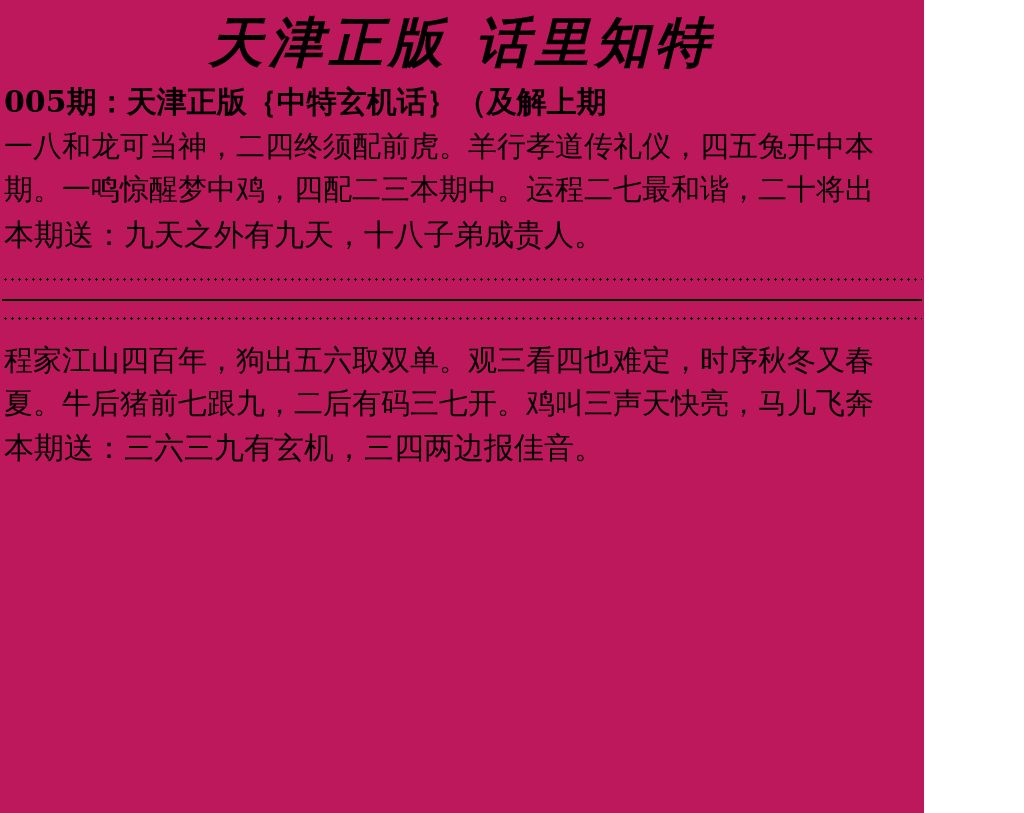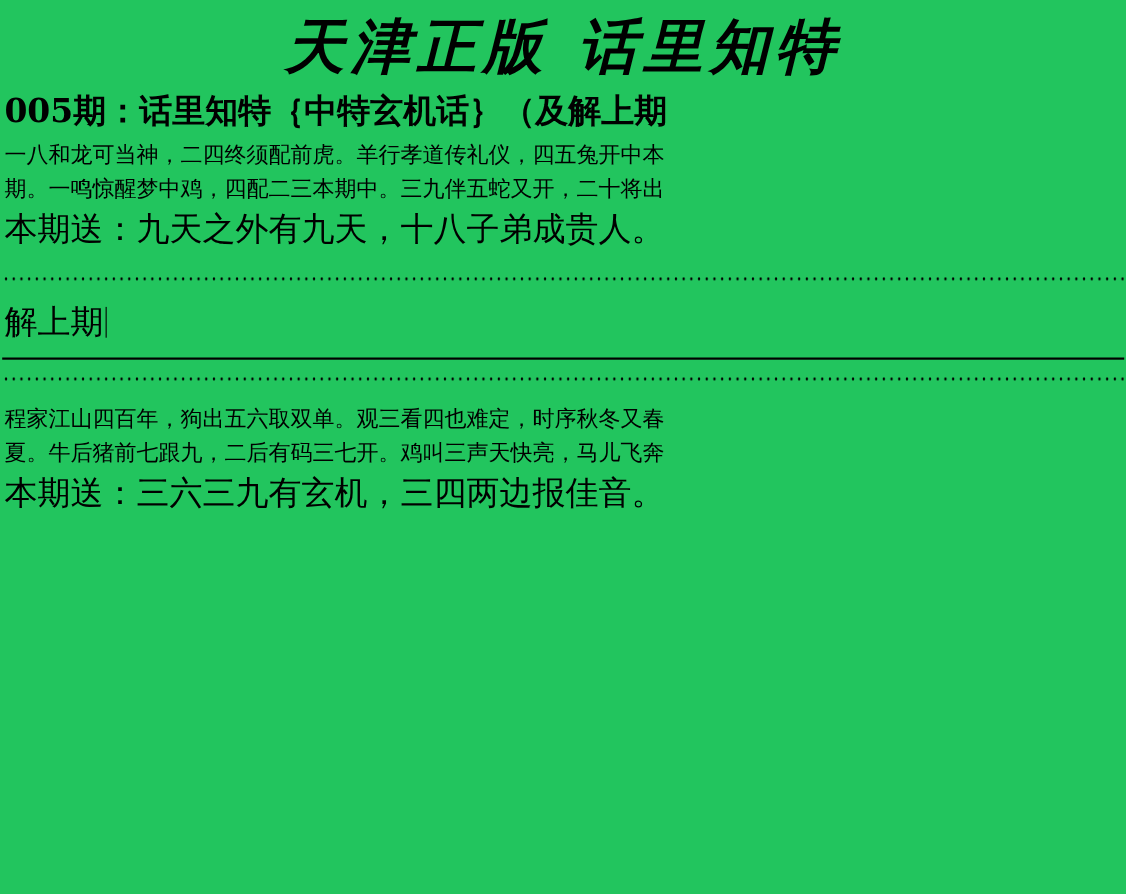--- a/index.html
+++ b/index.html
@@ -9,23 +9,23 @@
   }
   body {
     width: 1024px;
     height: 813px;
     font-family: "DejaVu Serif", "Liberation Serif", serif;
     color: #000000;
     overflow: hidden;
   }
   .page {
     position: relative;
-    width: 1024px;
+    width: 924px;
     height: 813px;
-    background: #22c55e;
+    background: #be185d;
     box-sizing: border-box;
     padding: 0 2px;
   }
   .masthead {
     text-align: center;
     font-family: "DejaVu Serif", "Liberation Serif", serif;
     font-weight: bold;
     font-size: 54px;
     letter-spacing: 6px;
     line-height: 1.05;
@@ -44,21 +44,21 @@
     margin: 6px 0 6px 0;
     padding-left: 2px;
     white-space: nowrap;
   }
   .section-title .num {
     font-family: "DejaVu Serif", "Liberation Serif", serif;
     text-align: right;
   }
 
   .body-text {
-    font-size: 20px;
+    font-size: 29px;
     line-height: 1.42;
     letter-spacing: 0px;
     padding-left: 2px;
     padding-right: 2px;
     text-align: justify;
     text-justify: inter-character;
   }
   .body-text p {
     margin: 0 0 2px 0;
   }
@@ -119,37 +119,34 @@
 </head>
 <body>
 
 <div class="page">
 
   <div class="masthead">
     <span class="mh-a">天津正版</span><span class="mh-b">话里知特</span>
   </div>
 
   <div class="section-title">
-    <span class="num">005</span><span>期：话里知特｛中特玄机话｝（及解上期</span>
+    <span class="num">005</span><span>期：天津正版｛中特玄机话｝（及解上期</span>
   </div>
 
   <div class="body-text">
     <p>一八和龙可当神，二四终须配前虎。羊行孝道传礼仪，四五兔开中本</p>
-    <p>期。一鸣惊醒梦中鸡，四配二三本期中。三九伴五蛇又开，二十将出</p>
+    <p>期。一鸣惊醒梦中鸡，四配二三本期中。运程二七最和谐，二十将出</p>
   </div>
 
   <div class="send-line">
     <span>本期送：</span><span>九天之外有九天，十八子弟成贵人。</span>
   </div>
 
   <div class="dotted-rule"></div>
 
-  <div class="answer-block">
-    <span>解上期</span><span class="answer-value"></span>
-  </div>
 
   <div class="solid-rule"></div>
   <div class="dotted-rule thin"></div>
 
 
   <div class="body-text">
     <p>程家江山四百年，狗出五六取双单。观三看四也难定，时序秋冬又春</p>
     <p>夏。牛后猪前七跟九，二后有码三七开。鸡叫三声天快亮，马儿飞奔</p>
   </div>
 

